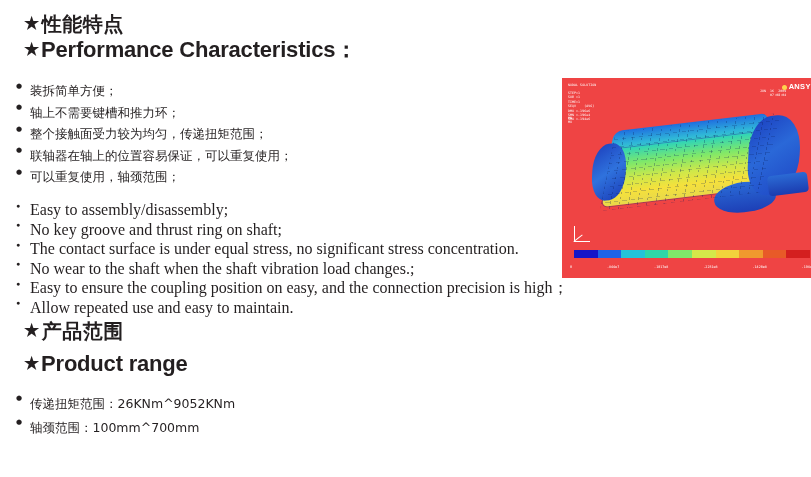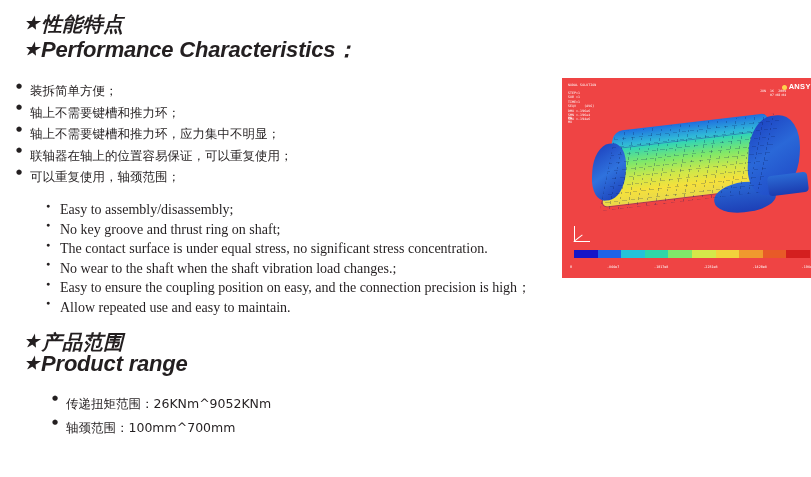--- a/index.html
+++ b/index.html
@@ -21,21 +21,20 @@
     left: 0; top: 0;
     width: 811px;
     height: 477px;
   }
 
   
   .section-heading {
     position: absolute;
     left: 24px;
     white-space: nowrap;
-    font-style: italic;
   }
   .heading-cn {
     font-size: 20px;
     font-weight: bold;
     letter-spacing: 0.5px;
     line-height: 24px;
   }
   .heading-en {
     font-size: 22px;
     font-weight: bold;
@@ -45,21 +44,21 @@
   .star {
     font-size: 17px;
     line-height: 1;
     position: relative;
     top: -2px;
     margin-right: 2px;
   }
 
   #sec1-cn { top: 12px; }
   #sec1-en { top: 36px; }
-  #sec2-cn { top: 330px; }
+  #sec2-cn { top: 319px; }
   #sec2-en { top: 350px; }
 
   
   .list {
     position: absolute;
     left: 30px;
   }
   .list li {
     list-style: none;
     position: relative;
@@ -78,32 +77,31 @@
     margin: 0;
     padding: 0;
   }
 
   .cn-list li {
     font-size: 12.5px;
     line-height: 21.5px;
     font-family: "DejaVu Sans", "Liberation Sans", sans-serif;
   }
   .en-list li {
-    font-size: 14px;
+    font-size: 16px;
     line-height: 19.5px;
     font-family: "Liberation Serif", serif;
-    margin-left: 30px;
   }
 
   #cn-list-1 { top: 80px; }
   #en-list-1 { top: 200px; }
   #cn-list-2 { top: 392px; }
   #en-list-2 { top: 432px; }
 
-  #cn-list-2 li { line-height: 24px; margin-left: 36px; }
+  #cn-list-2 li { line-height: 24px; }
   #en-list-2 li { line-height: 22px; }
 
   
   .fea-panel {
     position: absolute;
     left: 562px;
     top: 78px;
     width: 260px;
     height: 200px;
     background: #ef4444;
@@ -262,21 +260,21 @@
   <div class="section-heading heading-cn" id="sec1-cn">
     <span class="star">★</span><span>性能特点</span>
   </div>
   <div class="section-heading heading-en" id="sec1-en">
     <span class="star">★</span><span>Performance Characteristics：</span>
   </div>
 
   <ul class="list cn-list" id="cn-list-1">
     <li>装拆简单方便；</li>
     <li>轴上不需要键槽和推力环；</li>
-    <li>轴上不需要键槽和推力环，应力集中不明显；</li>
+    <li>整个接触面受力较为均匀，传递扭矩范围；</li>
     <li>联轴器在轴上的位置容易保证，可以重复使用；</li>
     <li>可以重复使用，轴颈范围；</li>
   </ul>
 
   <ul class="list en-list" id="en-list-1">
     <li>Easy to assembly/disassembly;</li>
     <li>No key groove and thrust ring on shaft;</li>
     <li>The contact surface is under equal stress, no significant stress concentration.</li>
     <li>No wear to the shaft when the shaft vibration load changes.;</li>
     <li>Easy to ensure the coupling position on easy, and the connection precision is high；</li>

